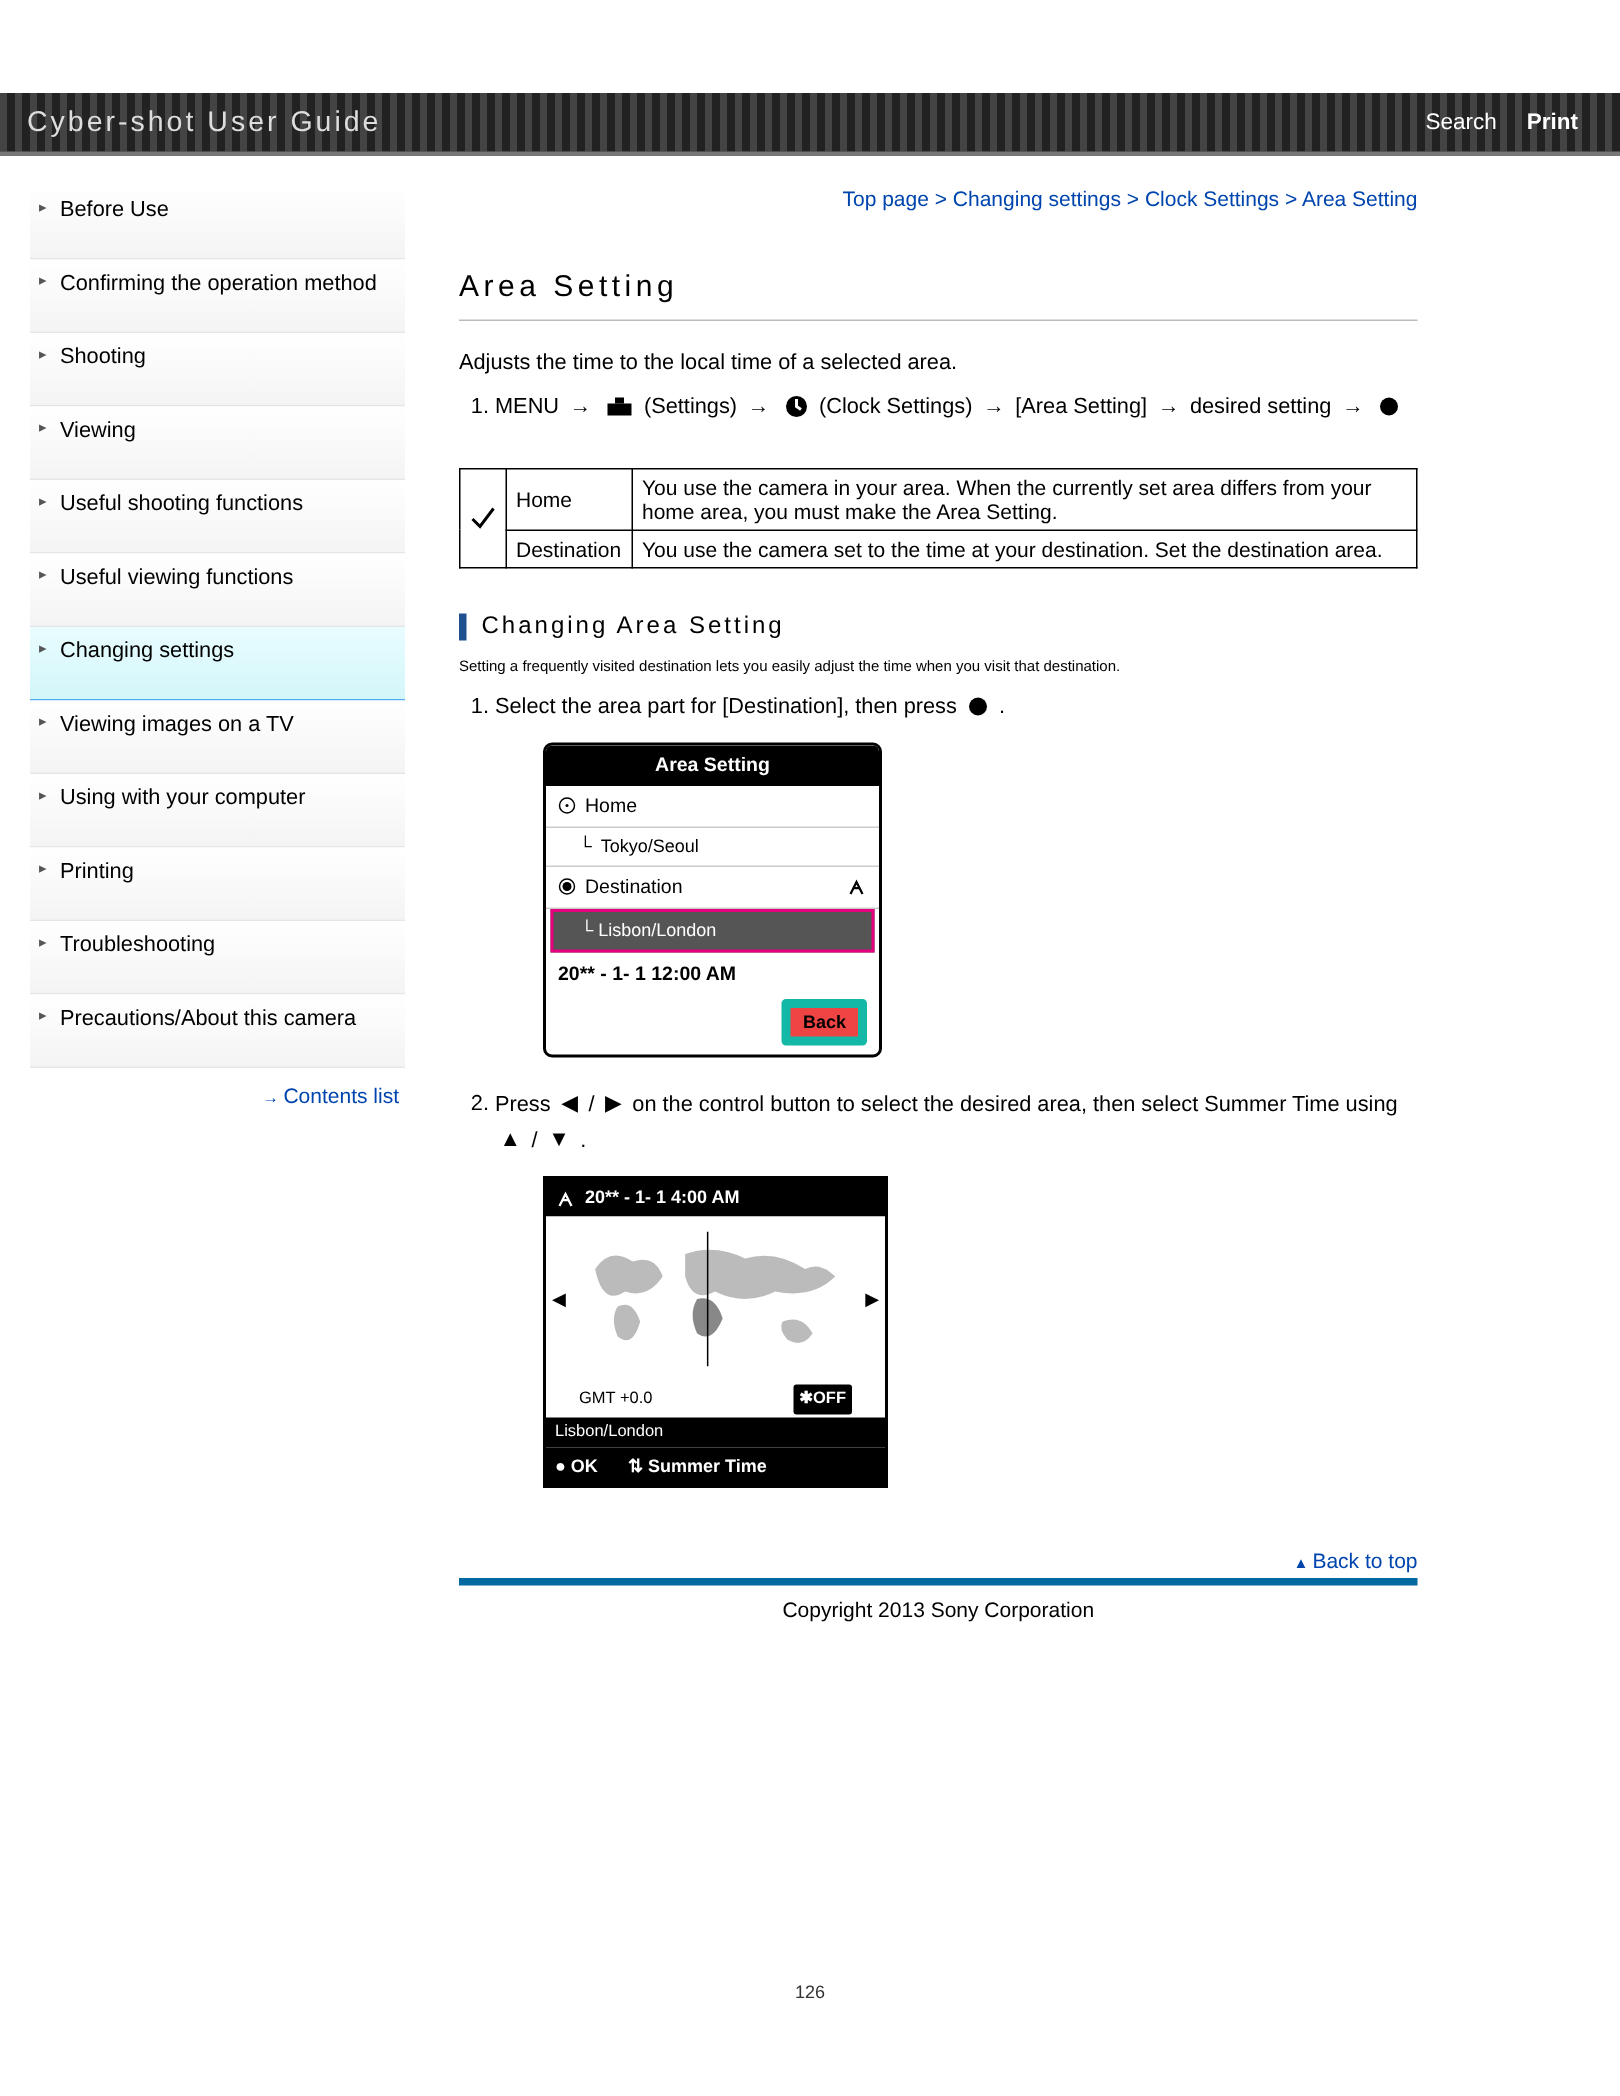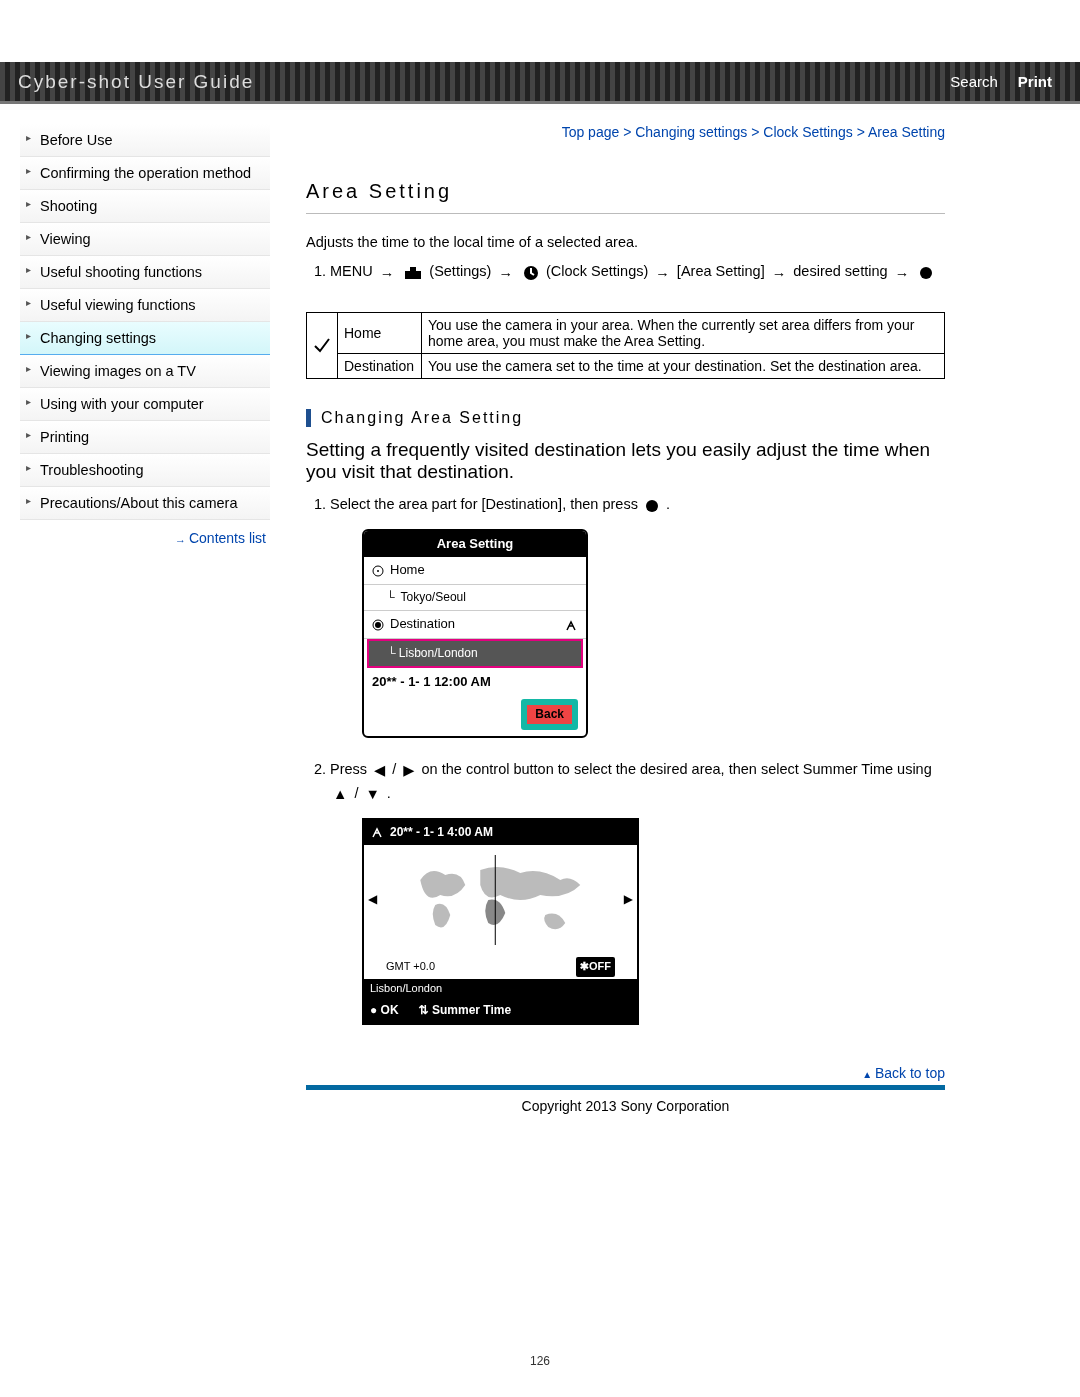--- a/index.html
+++ b/index.html
@@ -25,21 +25,21 @@
   }
   .header-title { font-size: 19px; letter-spacing: 2px; font-weight: normal; color: #ddd; }
   .header-actions { display: flex; gap: 10px; align-items: center; }
   .header-actions span, .header-actions button {
     color: #fff; font-size: 15px; background: none; border: none; cursor: pointer;
   }
   .print-btn { border: 1px solid #aaa; padding: 3px 10px; font-size: 14px; font-weight: bold; }
   .page { display: flex; padding: 20px 135px 20px 20px; gap: 36px; }
   .sidebar { width: 250px; flex-shrink: 0; }
   .nav-item {
-    padding: 8px 4px 8px 20px;
+    padding: 8px 4px 24px 20px;
     border-bottom: 1px solid #e5e5e5;
     font-size: 14.5px;
     position: relative;
     cursor: pointer;
     background: linear-gradient(#fff, #f4f4f4);
   }
   .nav-item::before {
     content: "▸"; position: absolute; left: 6px; top: 8px; font-size: 10px; color: #555;
   }
   .nav-item.active {
@@ -69,21 +69,21 @@
   table.option-table {
     border-collapse: collapse; width: 100%; margin: 10px 0 30px 0; font-size: 14px;
   }
   table.option-table td {
     border: 1px solid #000; padding: 4px 6px; vertical-align: middle;
   }
   h2.sub {
     font-size: 16px; letter-spacing: 2px; font-weight: normal;
     border-left: 5px solid #1e4f8f; padding-left: 10px; margin: 20px 0 12px 0;
   }
-  .para { font-size: 19px; margin-bottom: 10px; }
+  .para { font-size: 10px; margin-bottom: 10px; }
   .screen-box {
     width: 226px; border: 2px solid #000; border-radius: 6px; margin: 12px 0 20px 32px;
     font-size: 13px; background: #fff; overflow: hidden;
   }
   .screen-head {
     background: #000; color: #fff; text-align: center; padding: 3px 0; font-weight: bold;
   }
   .screen-row {
     padding: 3px 8px; border-bottom: 1px solid #ccc; display: flex; align-items: center; gap: 6px;
   }
@@ -93,21 +93,21 @@
     background: #555; color: #fff; margin: 0 3px; border: 2px solid #e4007f;
     padding: 3px 18px; font-size: 12px;
   }
   .screen-time { padding: 4px 8px; font-weight: bold; }
   .screen-back { text-align: right; padding: 2px 8px 6px; }
   .screen-back span {
     background: #ef4444; border: 6px solid #14b8a6; border-radius: 3px;
     padding: 0 8px; font-weight: bold; font-size: 12px; display: inline-block;
   }
   .screen-map {
-    width: 277px; border: 2px solid #000; margin: 12px 0 20px 32px;
+    width: 230px; border: 2px solid #000; margin: 12px 0 20px 32px;
     font-size: 12px; background: #fff; overflow: hidden;
   }
   .map-head { background: #000; color: #fff; padding: 3px 6px; font-weight: bold; display: flex; gap: 6px; align-items: center; }
   .map-body {
     height: 110px; display: flex; align-items: center; justify-content: space-between;
     background:#fff; padding: 0 4px; position: relative;
   }
   .map-world { flex:1; height:90px; position:relative; }
   .map-foot1 {
     display:flex; justify-content: space-between; padding: 2px 22px; font-size:11px;

